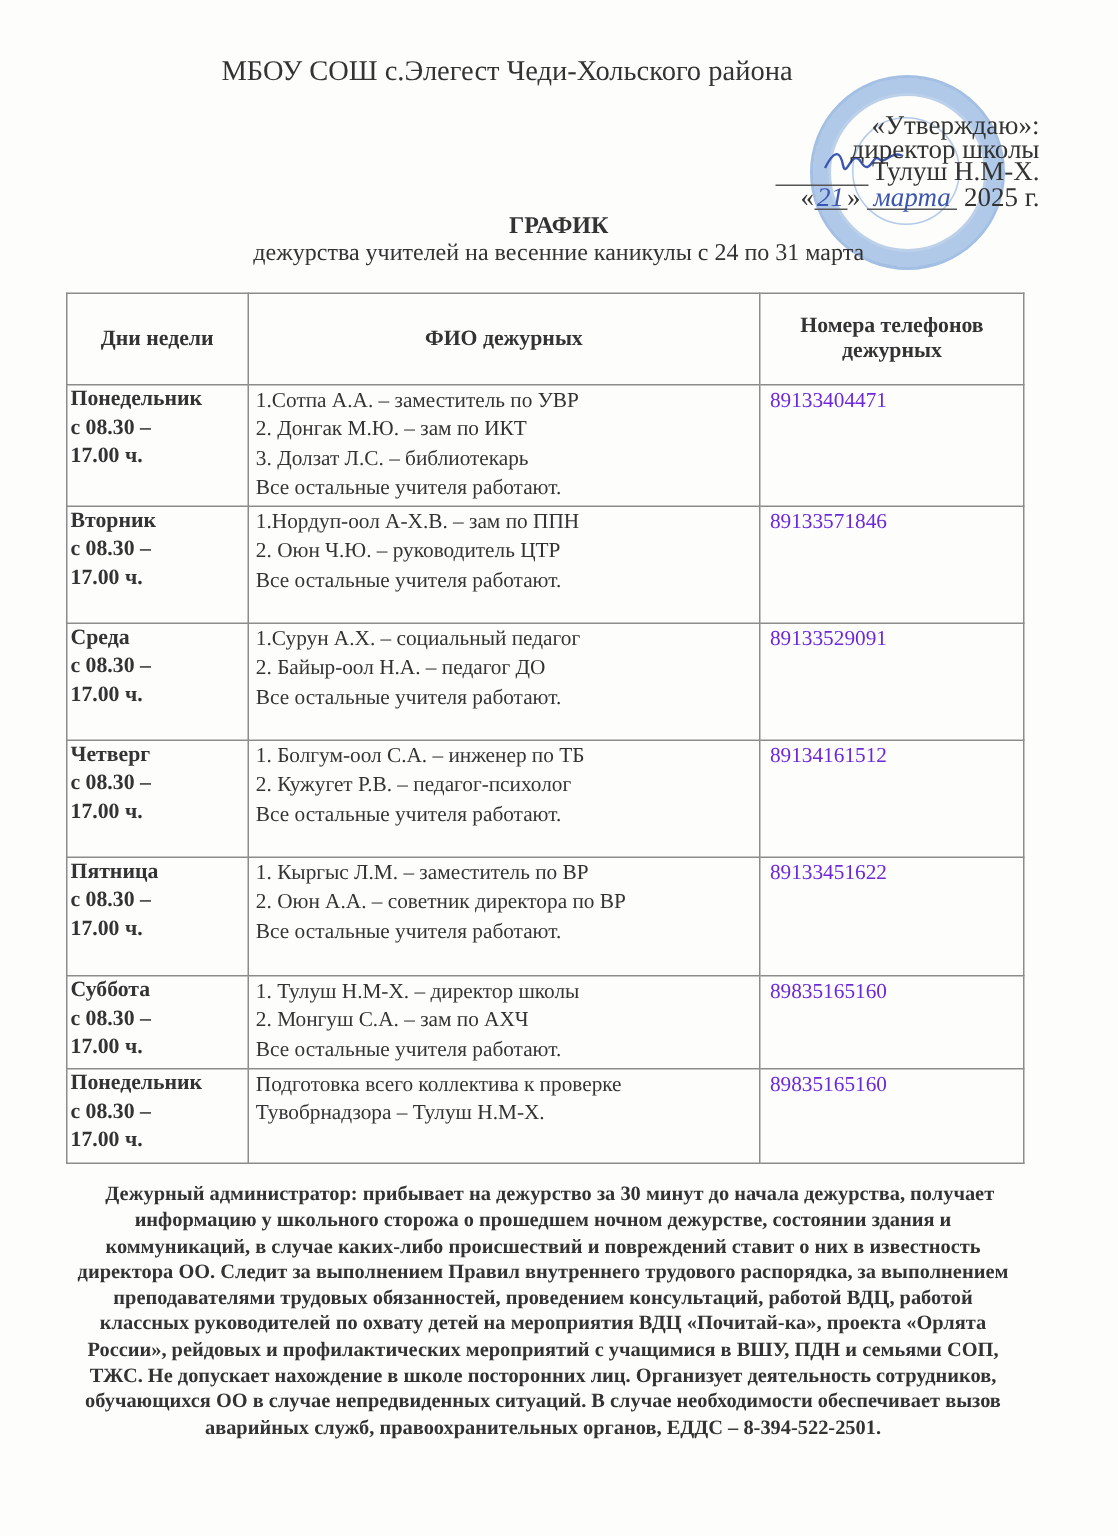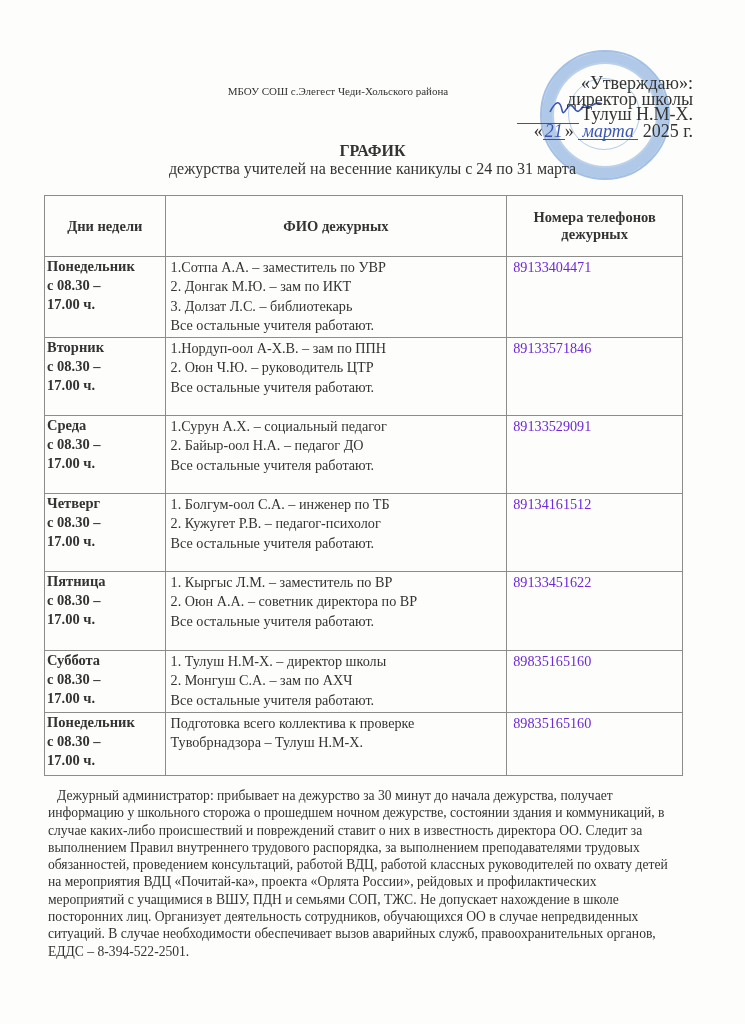--- a/index.html
+++ b/index.html
@@ -2,21 +2,21 @@
 <html><head>
 <meta charset="utf-8">
 <style>
   html, body { margin: 0; padding: 0; }
   body {
     width: 745px; height: 1024px; background: #fdfdfb; position: relative; overflow: hidden;
     font-family: "Liberation Serif", "DejaVu Serif", serif; color: #2a2a2a;
   }
   .org {
     position: absolute; top: 37px; left: 0; width: 676px; text-align: center;
-    font-size: 11px; color: #333; margin-top: 48px;
+    font-size: 19px; color: #333;
   }
   .approve {
     position: absolute; top: 76px; right: 52px; text-align: right; font-size: 18px; line-height: 15.5px; color: #333;
   }
   .approve .line { display: block; }
   .sig-line { display: inline-block; border-bottom: 1px solid #555; width: 62px; margin-right: 2px; position: relative; }
   .date-day { display: inline-block; width: 22px; border-bottom: 1px solid #555; color: #3a56b0; font-style: italic; text-align: center; }
   .date-month { display: inline-block; width: 60px; border-bottom: 1px solid #555; color: #3a56b0; font-style: italic; text-align: center; }
   .stamp {
     position: absolute; left: 540px; top: 50px; width: 126px; height: 126px; border-radius: 50%;
@@ -46,22 +46,22 @@
   .col-day { width: 119px; }
   .col-fio { width: 343px; }
   .col-phone { width: 177px; }
   td.day {
     text-align: left; font-weight: bold; vertical-align: middle; font-size: 14.5px; line-height: 19px; padding: 0 2px; color: #333;
   }
   td.fio { padding: 1px 4px 2px 5px; line-height: 19.3px; color: #333; }
   td.phone { padding: 1px 6px; line-height: 19px; color: #6d28d9; }
   .fio .ln { display: block; white-space: nowrap; }
   .footer {
-    position: absolute; left: 48px; top: 787px; width: 628px; font-weight: normal; font-size: 13.6px; line-height: 17.3px; color: #333;
-    text-indent: 9px; text-align: left;
+    position: absolute; left: 48px; top: 787px; width: 628px; font-weight: bold; font-size: 13.6px; line-height: 17.3px; color: #333;
+    text-indent: 9px; text-align: center;
   }
 </style>
 </head>
 <body>
 
 <div class="org">МБОУ СОШ с.Элегест Чеди-Хольского района</div>
 
 <div class="stamp">
     <div class="inner"></div>
   </div>

